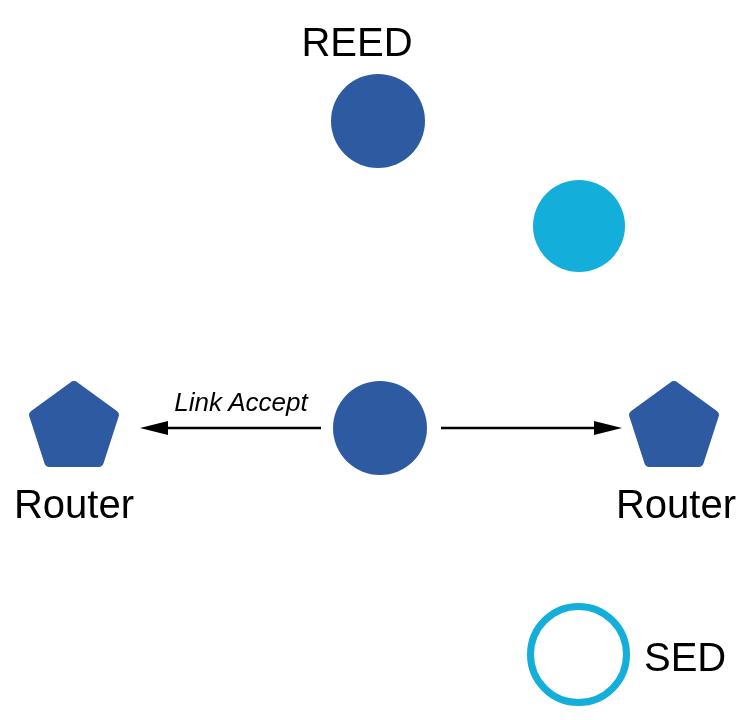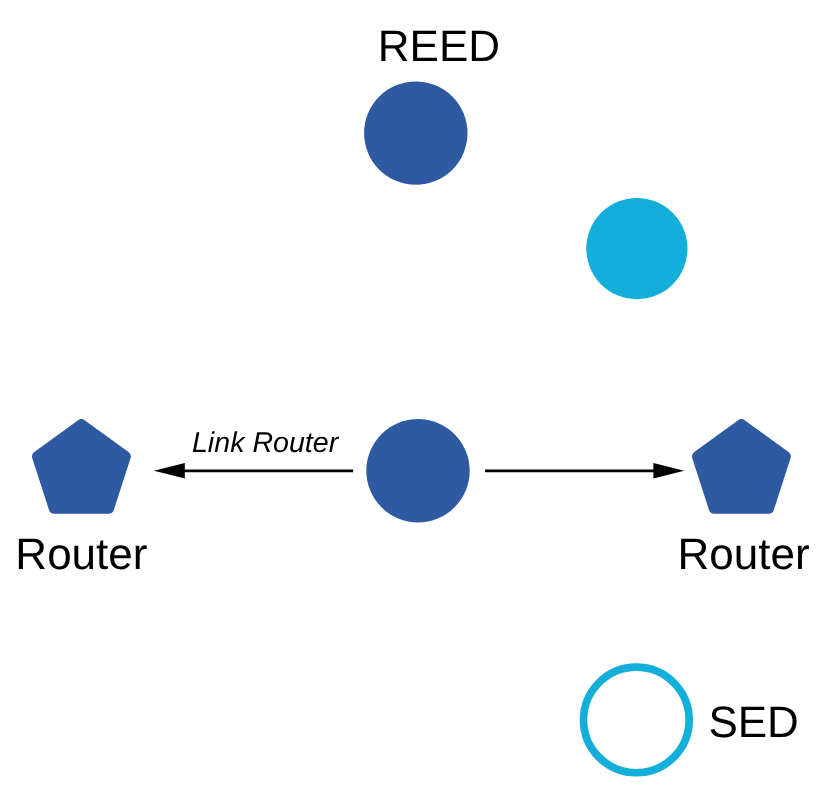--- a/index.html
+++ b/index.html
@@ -71,38 +71,38 @@
     color: var(--c-text-black, #000000);
     white-space: nowrap;
     transform: translateX(-50%);
   }
 </style>
 </head>
 <body>
 
 <div class="canvas">
 
-  <div class="node-label centered-x" style="left:399px; top:22px;">REED</div>
+  <div class="node-label centered-x" style="left:357px; top:22px;">REED</div>
   <div class="circle blue-fill" style="left:331px; top:74px; width:94px; height:94px;"></div>
 
   <div class="circle cyan-fill" style="left:533px; top:180px; width:92px; height:92px;"></div>
 
   <div class="circle blue-fill" style="left:333px; top:381px; width:94px; height:94px;"></div>
 
   <svg class="pentagon-svg" style="left:28px; top:381px;" width="92" height="88" viewBox="0 0 92 88">
     <polygon points="46,5 85.9,34 70.7,81 21.3,81 6.1,34"></polygon>
   </svg>
   <div class="node-label centered-x" style="left:74px; top:484px;">Router</div>
 
   <svg class="pentagon-svg" style="left:628px; top:381px;" width="92" height="88" viewBox="0 0 92 88">
     <polygon points="46,5 85.9,34 70.7,81 21.3,81 6.1,34"></polygon>
   </svg>
   <div class="node-label centered-x" style="left:676px; top:484px;">Router</div>
 
-  <div class="edge-label" style="left:241px; top:389px;">Link Router</div>
+  <div class="edge-label" style="left:241px; top:389px;">Link Accept</div>
   <svg class="arrow-svg" style="left:138px; top:416px;" width="186" height="24" viewBox="0 0 186 24">
     <line x1="26" y1="12" x2="183" y2="12"></line>
     <polygon points="2,12 30,5 30,19"></polygon>
   </svg>
 
   <svg class="arrow-svg" style="left:438px; top:416px;" width="186" height="24" viewBox="0 0 186 24">
     <line x1="3" y1="12" x2="160" y2="12"></line>
     <polygon points="184,12 156,5 156,19"></polygon>
   </svg>
 

